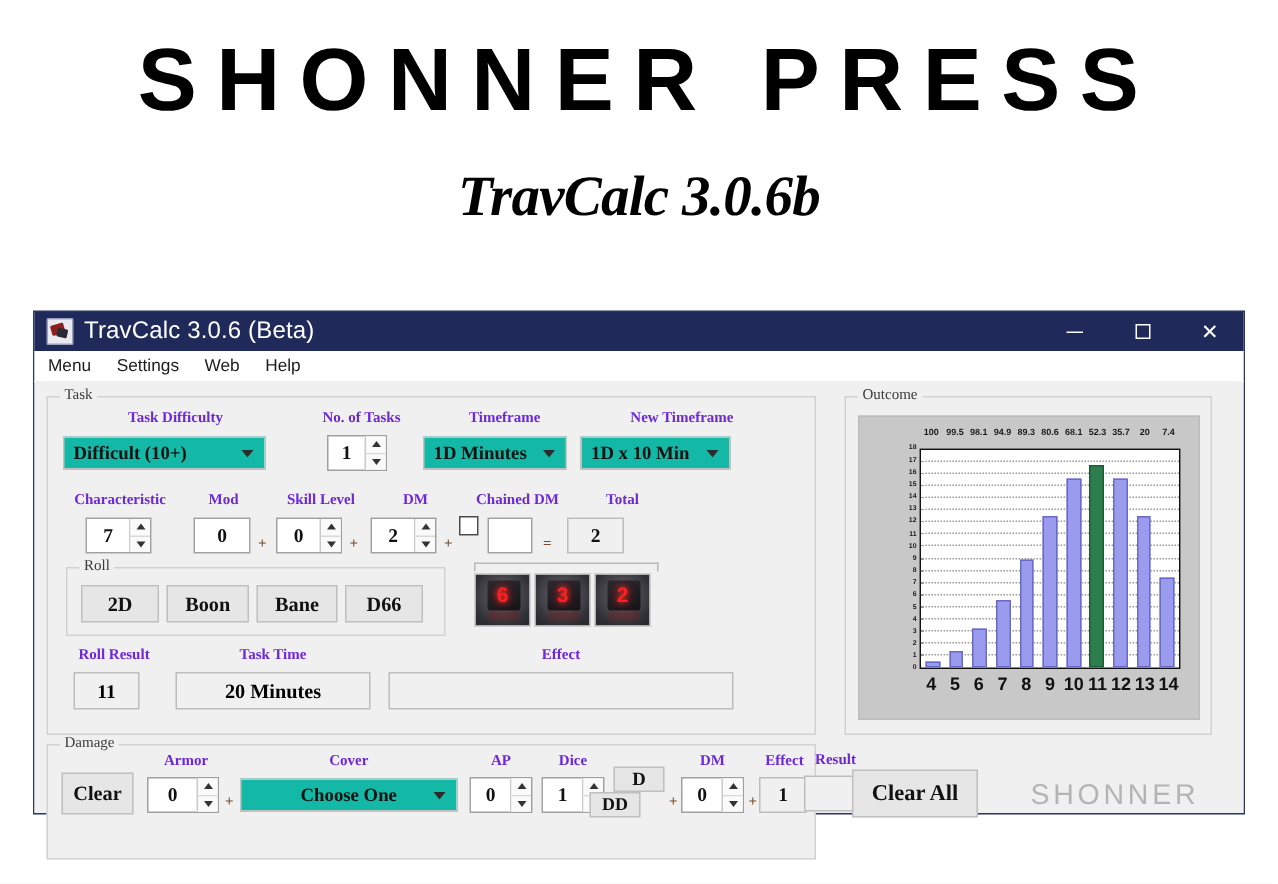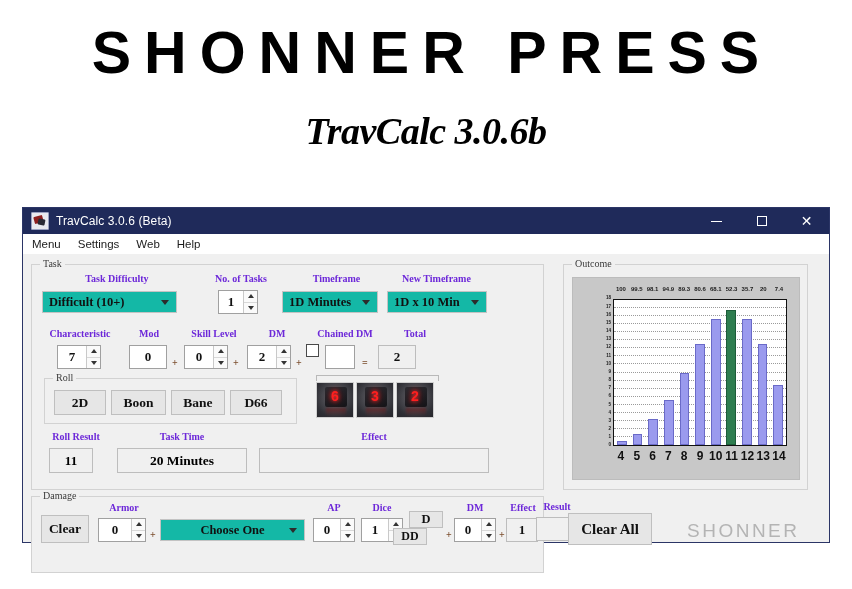--- a/index.html
+++ b/index.html
@@ -35,21 +35,21 @@
     border-radius:1px;flex:none;
   }
   .app-icon:before{
     content:"";position:absolute;left:2px;top:3px;width:9px;height:7px;
     background:#8e1f1f;transform:rotate(-16deg);border-radius:1px;
   }
   .app-icon:after{
     content:"";position:absolute;left:6px;top:6px;width:7px;height:6px;
     background:#2a2a35;transform:rotate(12deg);border-radius:1px;
   }
-  .title-text{color:#fff;font-size:12px;letter-spacing:.1px;}
+  .title-text{color:#fff;font-size:16px;letter-spacing:.1px;}
   .win-controls{position:absolute;right:0;top:0;height:26px;display:flex;}
   .win-btn{
     width:45px;height:26px;display:flex;align-items:center;justify-content:center;
     color:#fff;font-size:12px;
   }
   .win-btn.close{font-size:14px;}
   .glyph-min{display:block;width:11px;height:1px;background:#fff;}
   .glyph-max{display:block;width:10px;height:10px;border:1px solid #fff;box-sizing:border-box;}
   .menu-bar{
     height:20px;background:#fff;display:flex;align-items:center;
@@ -231,21 +231,21 @@
   </div>
 
   <div class="client-area">
 
     <div class="group" style="left:8px;top:10px;width:513px;height:226px;">
       <div class="group-label">Task</div>
 
       <div class="fieldhead" style="position:absolute;left:10px;top:8px;width:150px;">Task Difficulty</div>
       <div class="fieldhead" style="position:absolute;left:163px;top:8px;width:92px;">No. of Tasks</div>
       <div class="fieldhead" style="position:absolute;left:258px;top:8px;width:93px;">Timeframe</div>
-      <div class="fieldhead" style="position:absolute;left:352px;top:8px;width:105px;">New Timeframe</div>
+      <div class="fieldhead" style="position:absolute;left:352px;top:8px;width:105px;text-align:right;">New Timeframe</div>
 
       <div class="combo" style="position:absolute;left:10px;top:26px;width:135px;">
         <span>Difficult (10+)</span>
         <i class="caret"></i>
       </div>
       <div class="spin" style="position:absolute;left:186px;top:25px;width:40px;">
         <span class="val">1</span>
         <span class="arrows">
           <span>
               <i class="ar-up"></i>
@@ -368,20 +368,21 @@
           <span>
               <i class="ar-up"></i>
             </span>
           <span>
               <i class="ar-dn"></i>
             </span>
         </span>
       </div>
       <div class="opsym" style="position:absolute;left:118px;top:32px;">+</div>
 
+      <div class="fieldhead" style="position:absolute;left:128px;top:5px;width:145px;">Cover</div>
       <div class="combo" style="position:absolute;left:128px;top:22px;width:145px;justify-content:center;">
         <span>Choose One</span>
         <i class="caret"></i>
       </div>
 
       <div class="fieldhead" style="position:absolute;left:281px;top:5px;width:42px;">AP</div>
       <div class="spin" style="position:absolute;left:281px;top:21px;width:42px;">
         <span class="val">0</span>
         <span class="arrows">
           <span>

